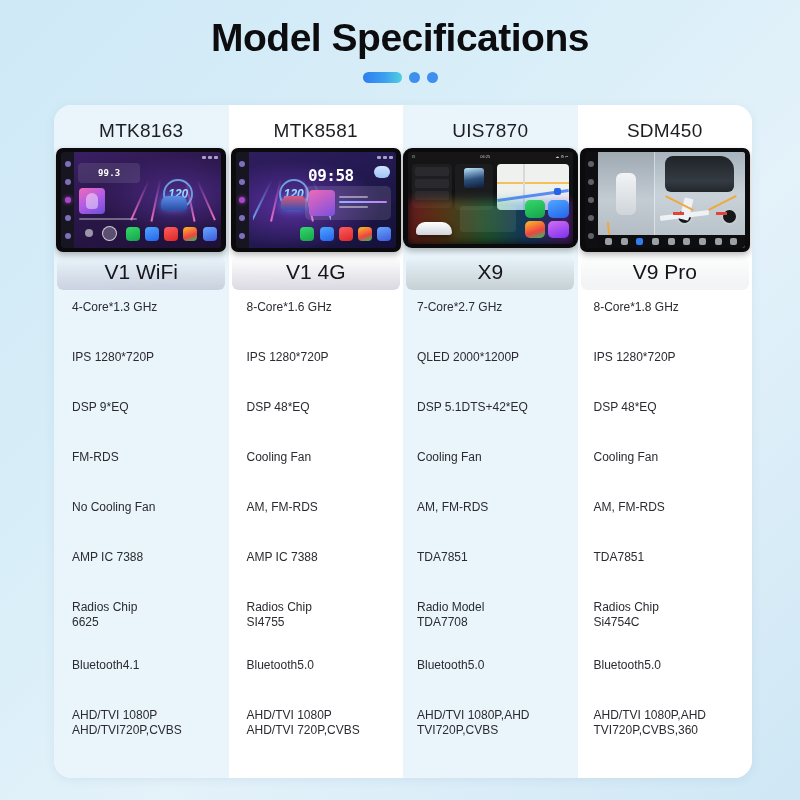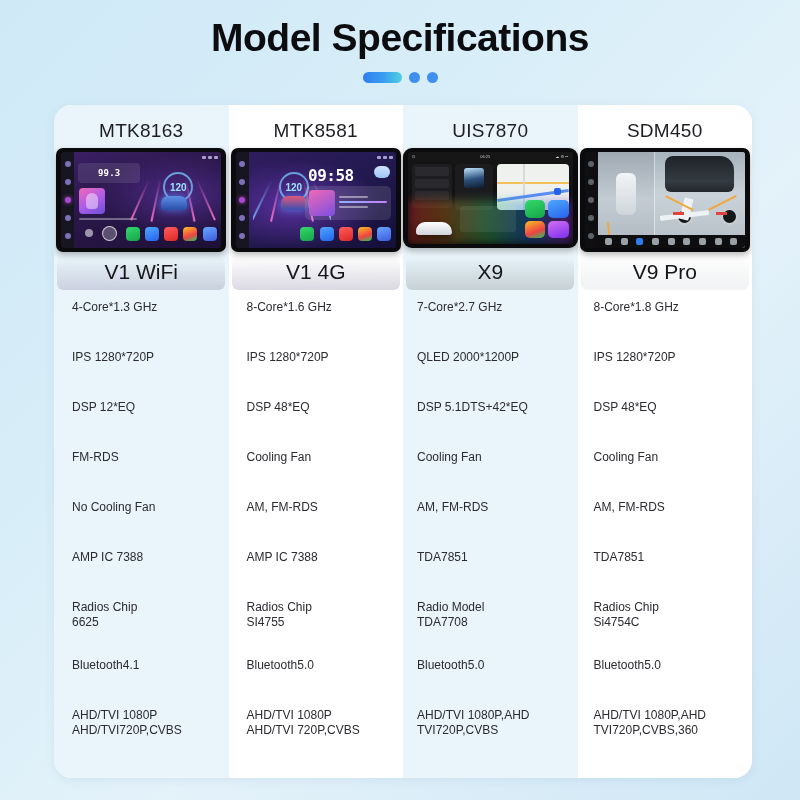--- a/index.html
+++ b/index.html
@@ -219,28 +219,29 @@
   }
   .playctl span.mid { width: 13px; height: 13px; border: 1px solid rgba(255,255,255,.7); background: rgba(255,255,255,.25); }
   .road {
     position: absolute;
     right: 0; top: 8px;
     width: 96px; height: 62px;
     overflow: hidden;
   }
   .speedo {
     position: absolute;
-    left: 38px; top: 12px;
+    left: 38px; top: 19px;
     width: 26px; height: 26px;
     border-radius: 50%;
     border: 2px solid rgba(120,200,255,0.75);
     color: #9fe4ff;
-    font-size: 10px;
+    font-size: 12px;
     display: flex; align-items: center; justify-content: center;
     font-weight: bold;
+    font-style: italic;
   }
   .carshape {
     position: absolute;
     left: 36px; top: 36px;
     width: 26px; height: 14px;
     background: linear-gradient(180deg, #5f8fe8 0%, #2a4fa8 100%);
     border-radius: 7px 7px 3px 3px;
     box-shadow: 0 0 8px rgba(90,150,255,0.7);
   }
   .lane {
@@ -536,21 +537,21 @@
           </div>
         </div>
         <div class="reflection" style="background:linear-gradient(160deg,#3a1f63,#1d1036);"></div>
       </div>
 
       <div class="model-name">V1 WiFi</div>
 
       <div class="specs">
         <div class="spec">4-Core*1.3 GHz</div>
         <div class="spec">IPS 1280*720P</div>
-        <div class="spec">DSP 12*EQ</div>
+        <div class="spec">DSP 9*EQ</div>
         <div class="spec">FM-RDS</div>
         <div class="spec">No Cooling Fan</div>
         <div class="spec">AMP IC 7388</div>
         <div class="spec">Radios Chip
 6625</div>
         <div class="spec">Bluetooth4.1</div>
         <div class="spec">AHD/TVI 1080P
 AHD/TVI720P,CVBS</div>
       </div>
     </div>

